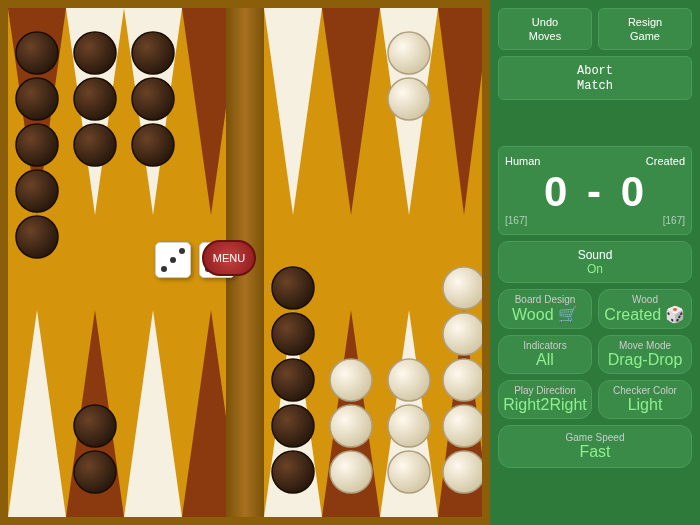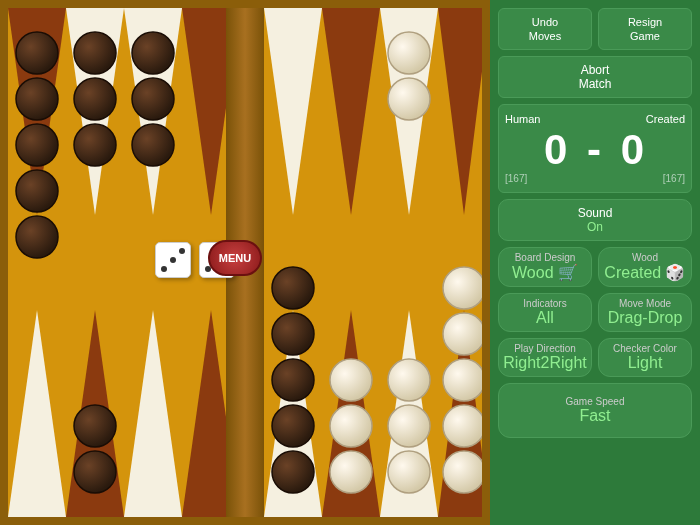--- a/index.html
+++ b/index.html
@@ -56,31 +56,31 @@
     .dot-empty {
       width: 6px;
       height: 6px;
       border-radius: 50%;
       margin: auto;
     }
 
     
     .menu-btn {
       position: absolute;
-      left: 208px;
+      left: 202px;
       top: 240px;
       z-index: 30;
       width: 54px;
       height: 36px;
       background: radial-gradient(circle, #c84040, #8b1a1a);
       border: 2px solid #6b1010;
       border-radius: 18px;
       color: #fff;
       font-size: 11px;
-      font-weight: bold;
+      font-weight: normal;
       display: flex;
       align-items: center;
       justify-content: center;
       cursor: pointer;
     }
 
     
     .dice-area {
       position: absolute;
       left: 155px;
@@ -118,20 +118,21 @@
       cursor: pointer;
     }
 
     .score-box {
       background: #3a8a48;
       border: 1px solid #4a9a58;
       border-radius: 6px;
       padding: 8px 6px;
       text-align: center;
       color: white;
+      margin-top: 40px;
     }
 
     .score-labels {
       display: flex;
       justify-content: space-between;
       font-size: 11px;
       margin-bottom: 4px;
     }
 
     .score-display {
@@ -319,21 +320,21 @@
 Moves</span>
     </button>
     <button class="panel-btn">
       <span style="white-space:pre-line; font-size:11px;">Resign
 Game</span>
     </button>
   </div>
 
   <div class="panel-row">
     <button class="panel-btn" style="font-size:12px;">
-      <span style="white-space:pre-line;">Abort
+      <span style="white-space:pre-line;font-family:Liberation Mono, monospace;">Abort
 Match</span>
     </button>
   </div>
 
   <div class="score-box">
     <div class="score-labels">
       <span>Human</span>
       <span>Created</span>
     </div>
     <div class="score-display">
@@ -383,18 +384,18 @@
       <span class="setting-label">Play Direction</span>
       <span class="setting-value">Right2Right</span>
     </button>
     <button class="setting-btn">
       <span class="setting-label">Checker Color</span>
       <span class="setting-value">Light</span>
     </button>
   </div>
 
   <div class="panel-row">
-    <button class="setting-btn" style="padding: 12px; text-align: center;">
+    <button class="setting-btn" style="padding: 6px; text-align: center;">
       <span class="setting-label">Game Speed</span>
       <span class="setting-value">Fast</span>
     </button>
   </div>
 </div>
 
 </body></html>

